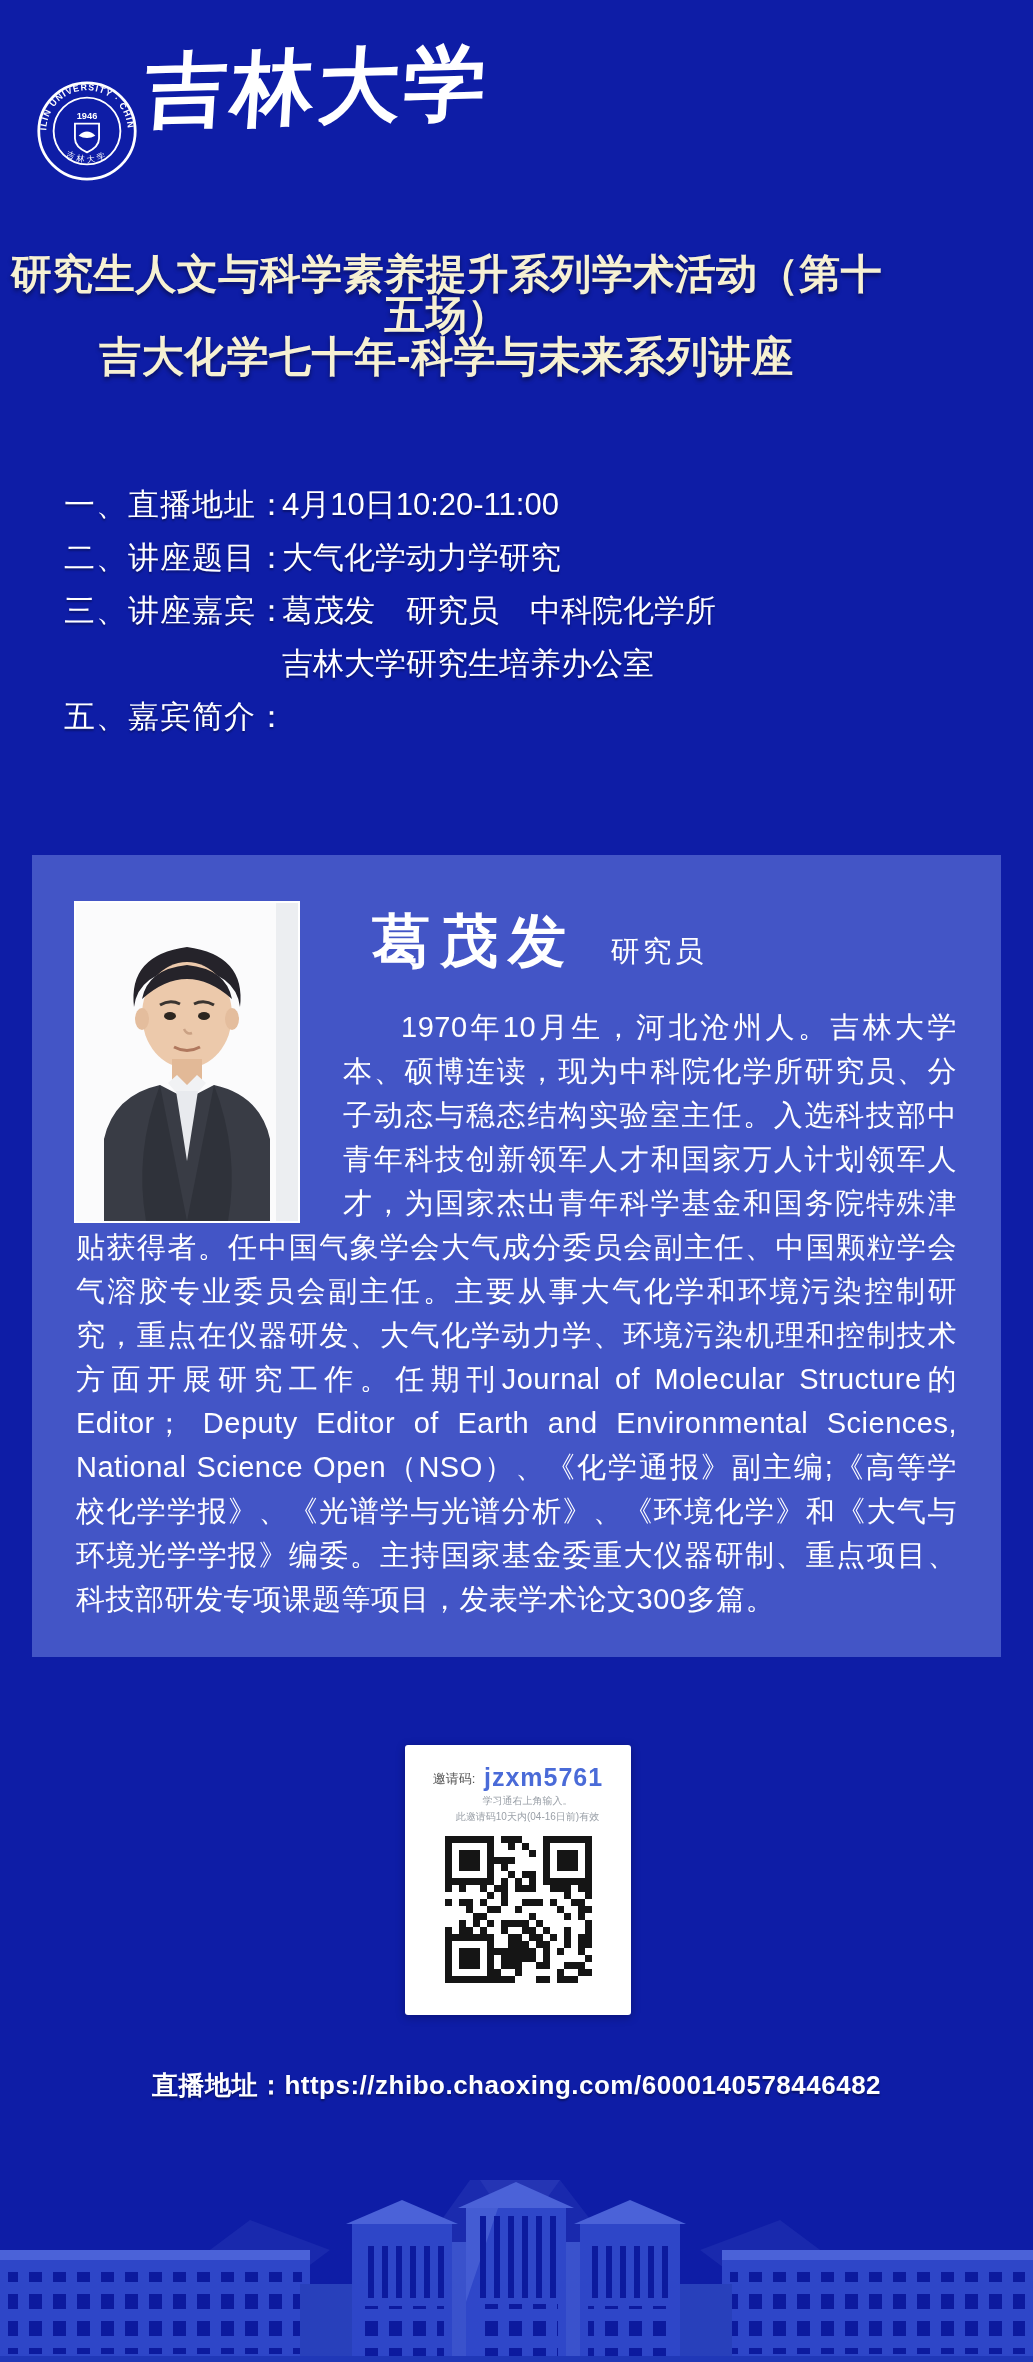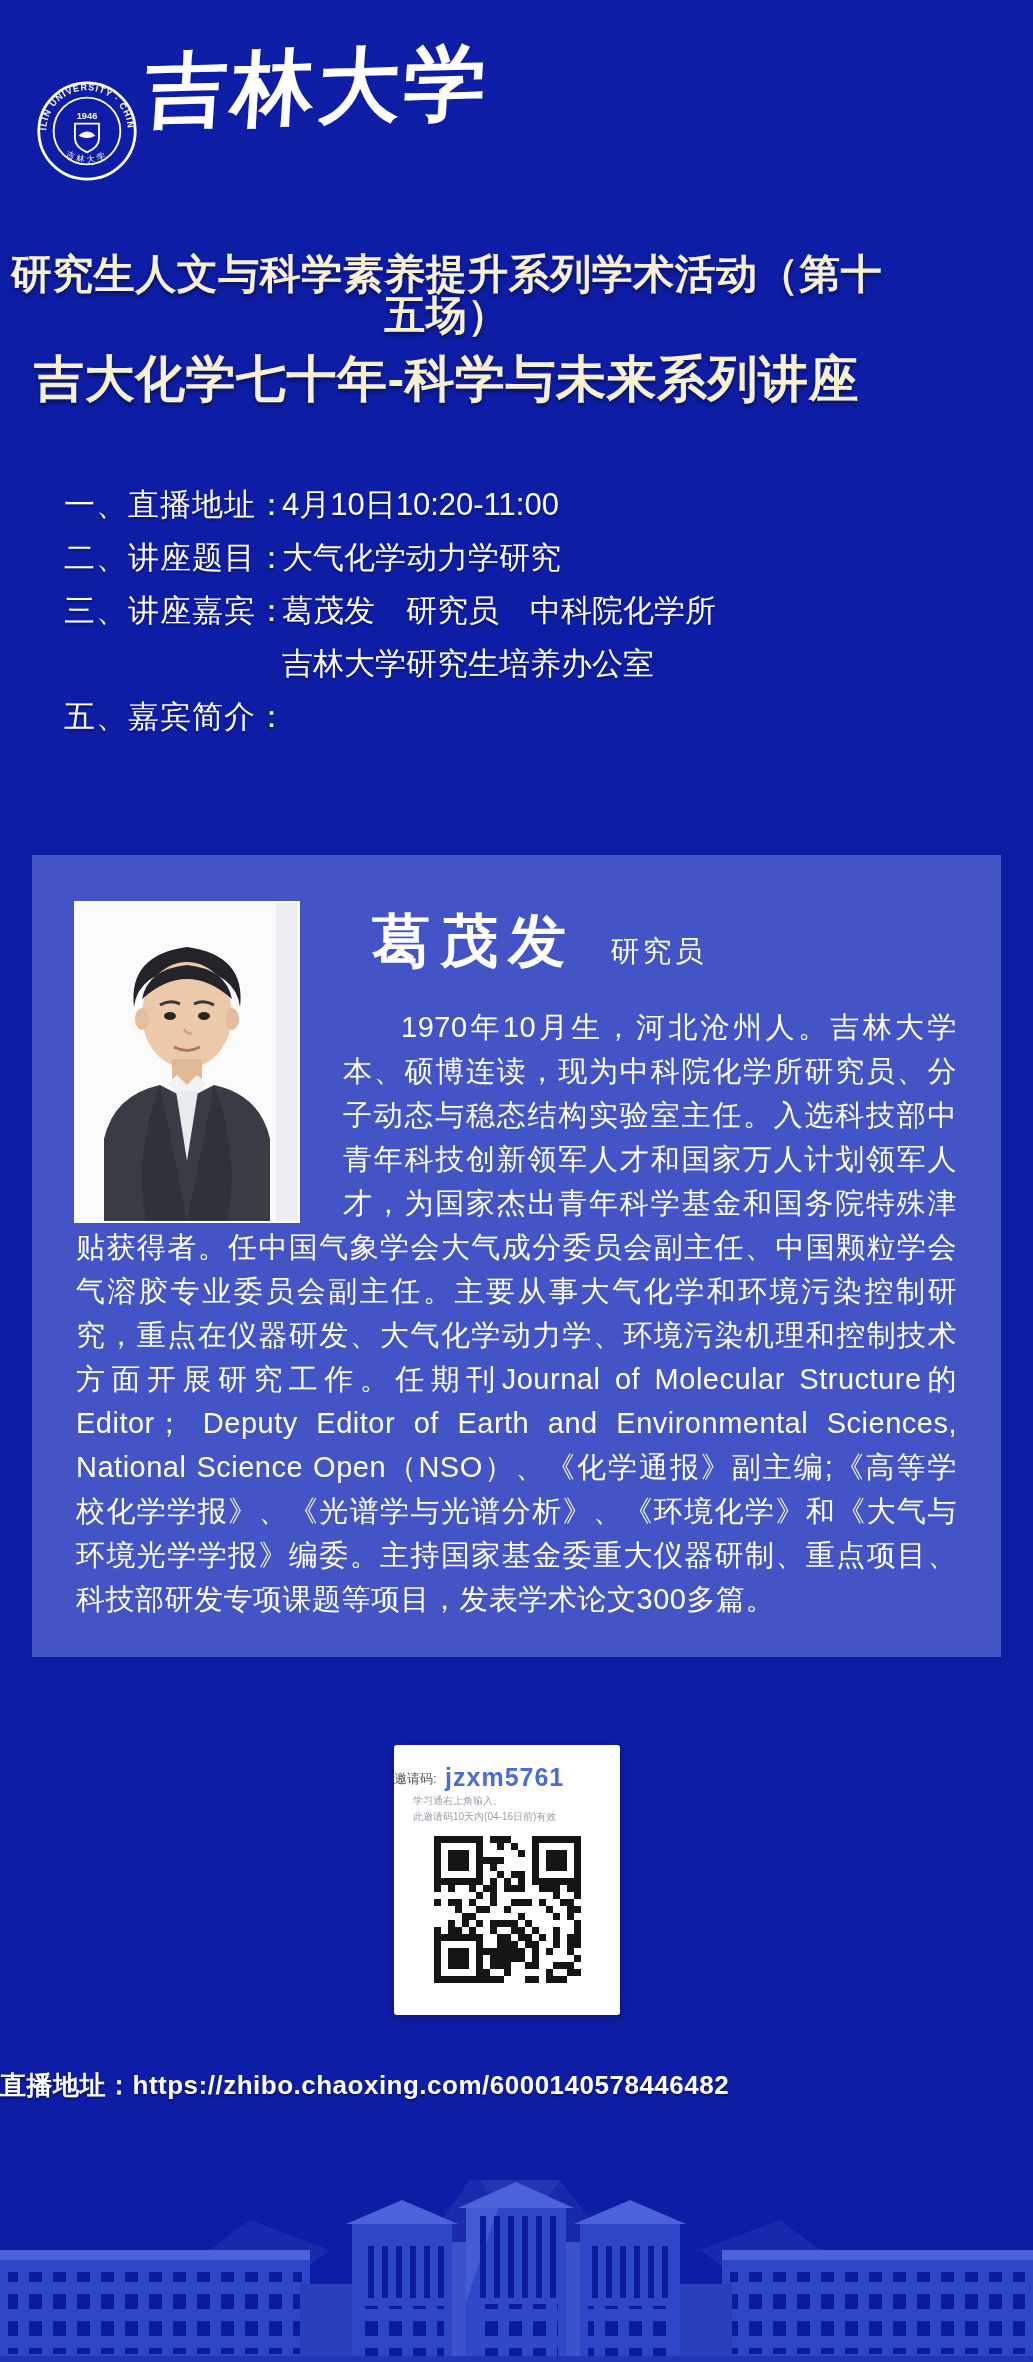--- a/index.html
+++ b/index.html
@@ -16,21 +16,21 @@
     font-size:82px;font-weight:bold;line-height:1.25;color:#fff;
     font-family:"DejaVu Serif","Liberation Serif",serif;
     transform:skewX(-5deg) rotate(-1.5deg);letter-spacing:4px;
   }
   
   .title-block{position:absolute;left:0;top:254px;width:893px;text-align:center;}
   .title-line{
     font-size:41px;font-weight:800;color:#f6f1d3;letter-spacing:0.5px;
     text-shadow:0 3px 4px rgba(0,0,10,0.45);line-height:1.0;
   }
-  .title-line + .title-line{margin-top:18px;font-size:50px;}
+  .title-line + .title-line{font-size:42px;}
   
   .details{position:absolute;left:64px;top:478px;width:930px;font-size:31px;font-weight:500;}
   .d-row{display:flex;line-height:53px;white-space:nowrap;text-shadow:0 2px 2px rgba(0,0,10,0.35);}
   .d-label{width:218px;flex:0 0 218px;letter-spacing:1px;}
   .d-sub{padding-left:218px;}
   
   .bio-panel{
     position:absolute;left:32px;top:855px;width:969px;height:802px;
     background:#4355c6;box-sizing:border-box;padding:42px 44px 0 44px;
   }
@@ -41,35 +41,35 @@
   .photo svg{display:block;width:222px;height:318px;}
   .name-row{position:absolute;left:340px;top:48px;white-space:nowrap;}
   .name{font-size:58px;font-weight:bold;letter-spacing:10px;}
   .job-title{font-size:29px;font-weight:500;margin-left:30px;letter-spacing:3px;}
   .bio{
     margin:108px 0 0 0;font-size:29px;line-height:44px;text-align:justify;
     text-indent:2em;letter-spacing:0.5px;color:#fff;
   }
   
   .qr-card{
-    position:absolute;left:394px;top:1745px;width:226px;height:270px;
-    background:#fff;border-radius:3px;text-align:left;box-sizing:border-box;
+    position:absolute;left:405px;top:1745px;width:226px;height:270px;
+    background:#fff;border-radius:3px;text-align:center;box-sizing:border-box;
     padding-top:18px;box-shadow:0 2px 8px rgba(0,0,30,0.35);
   }
   .invite-row{white-space:nowrap;}
   .invite-label{font-size:13px;color:#555;vertical-align:3px;}
   .invite-code{font-size:25px;font-weight:bold;color:#4a6bd8;letter-spacing:1px;margin-left:4px;}
   .qr-note{font-size:10px;color:#9aa0a8;line-height:14px;margin-top:2px;margin-left:19px;}
   .qr-note:first-of-type{margin-top:6px;}
   .qr{width:147px;height:147px;margin:12px auto 0;display:grid;
       grid-template-columns:repeat(21,7px);grid-auto-rows:7px;}
   .qr .on{background:#151515;}
   
   .stream-row{
-    position:absolute;left:0;top:2068px;width:1033px;text-align:left;
+    position:absolute;left:0;top:2068px;width:1033px;text-align:center;
     font-size:26px;font-weight:bold;letter-spacing:0.5px;
     text-shadow:0 2px 2px rgba(0,0,10,0.4);
   }
   .stream-url{color:#fff;text-decoration:none;}
   
   .building{position:absolute;left:0;bottom:0;width:1033px;height:182px;}
 </style>
 </head>
 <body>
 

